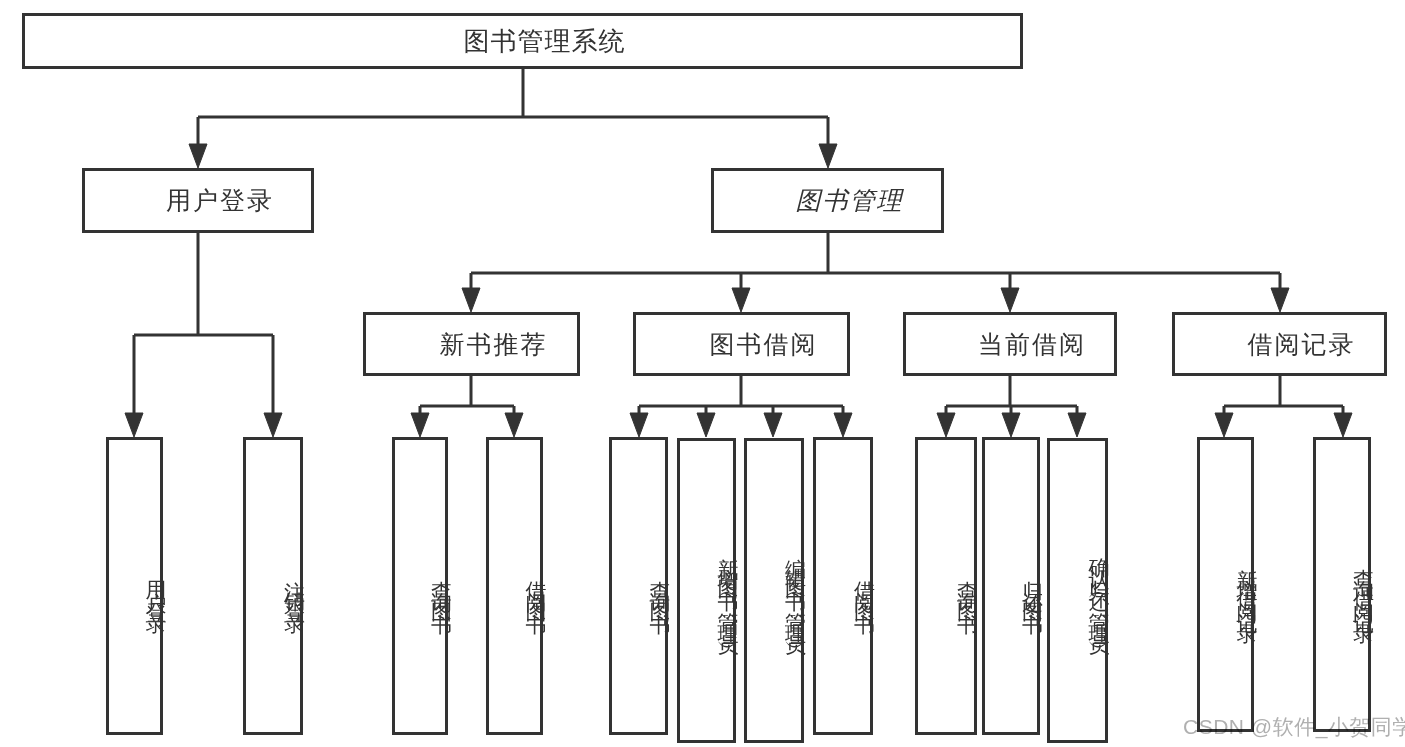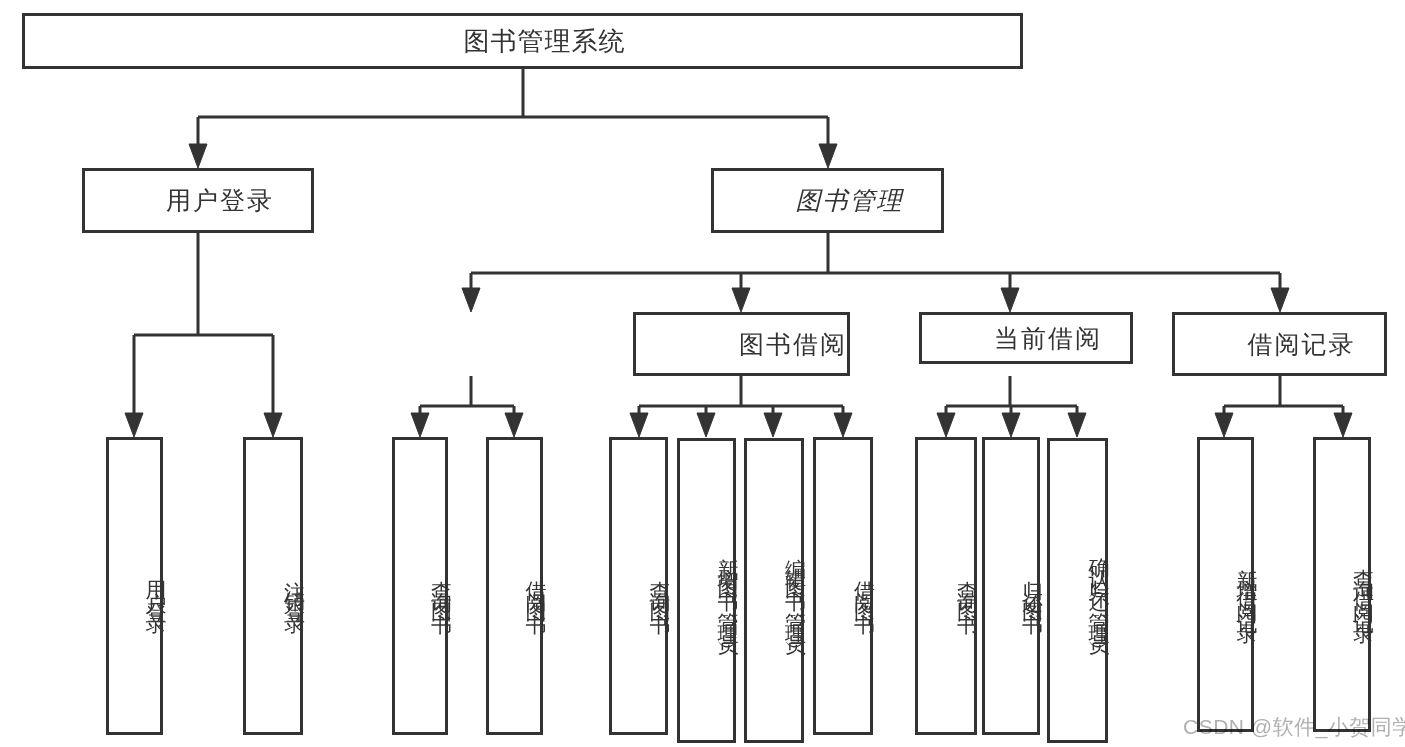--- a/index.html
+++ b/index.html
@@ -91,24 +91,27 @@
     <span>图书管理系统</span>
   </div>
 
   <div class="box node" style="left:82px; top:168px; width:232px; height:65px;">
     <span>用户登录</span>
   </div>
   <div class="box node" style="left:711px; top:168px; width:233px; height:65px;font-style:italic;">
     <span>图书管理</span>
   </div>
 
-  <div class="box node" style="left:633px; top:312px; width:217px; height:64px;justify-content:flex-end;">
+  <div class="box node" style="left:363px; top:312px; width:217px; height:64px;">
+    <span>新书推荐</span>
+  </div>
+  <div class="box node" style="left:633px; top:312px; width:217px; height:64px;">
     <span>图书借阅</span>
   </div>
-  <div class="box node" style="left:903px; top:312px; width:214px; height:52px;margin-left:16px;">
+  <div class="box node" style="left:903px; top:312px; width:214px; height:64px;">
     <span>当前借阅</span>
   </div>
   <div class="box node" style="left:1172px; top:312px; width:215px; height:64px;font-family:Liberation Serif, serif;">
     <span>借阅记录</span>
   </div>
 
   <div class="box leaf" style="left:106px; top:437px; width:57px; height:298px;">
     <span class="vtext">用户登录</span>
   </div>
   <div class="box leaf" style="left:243px; top:437px; width:60px; height:298px;">

